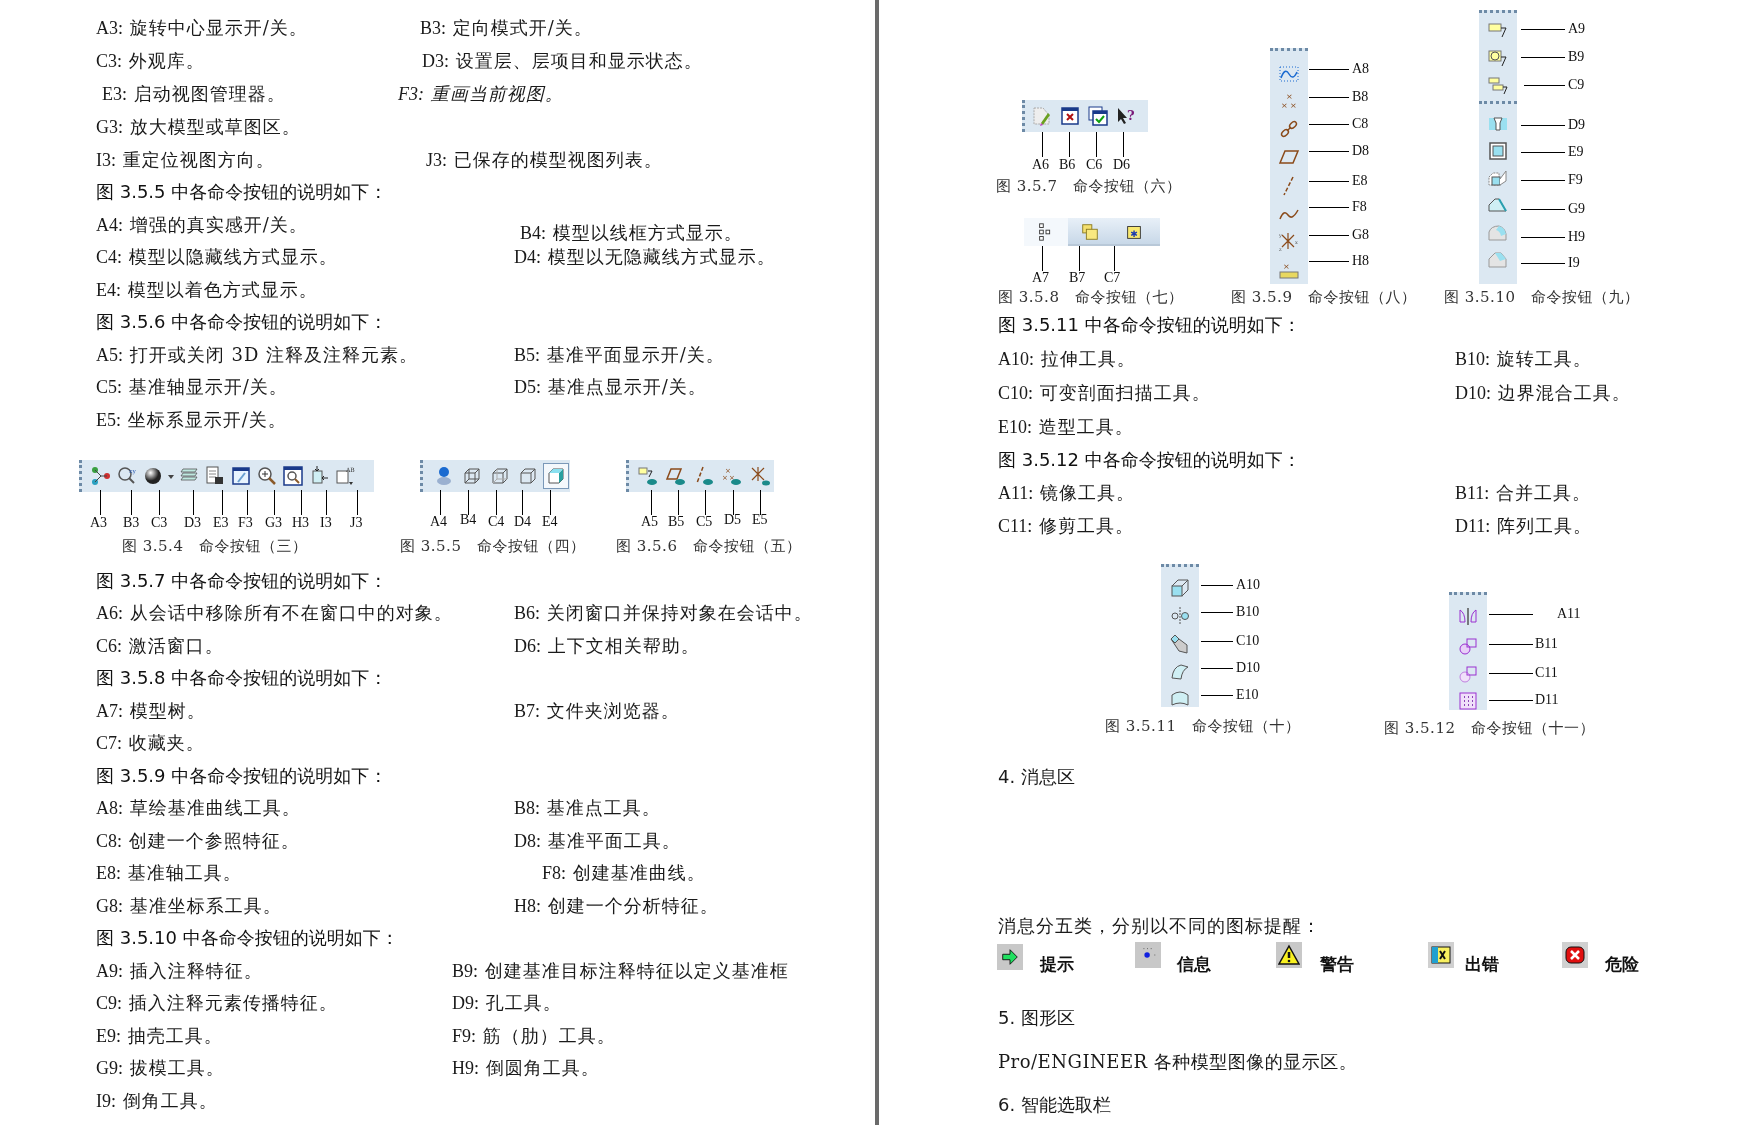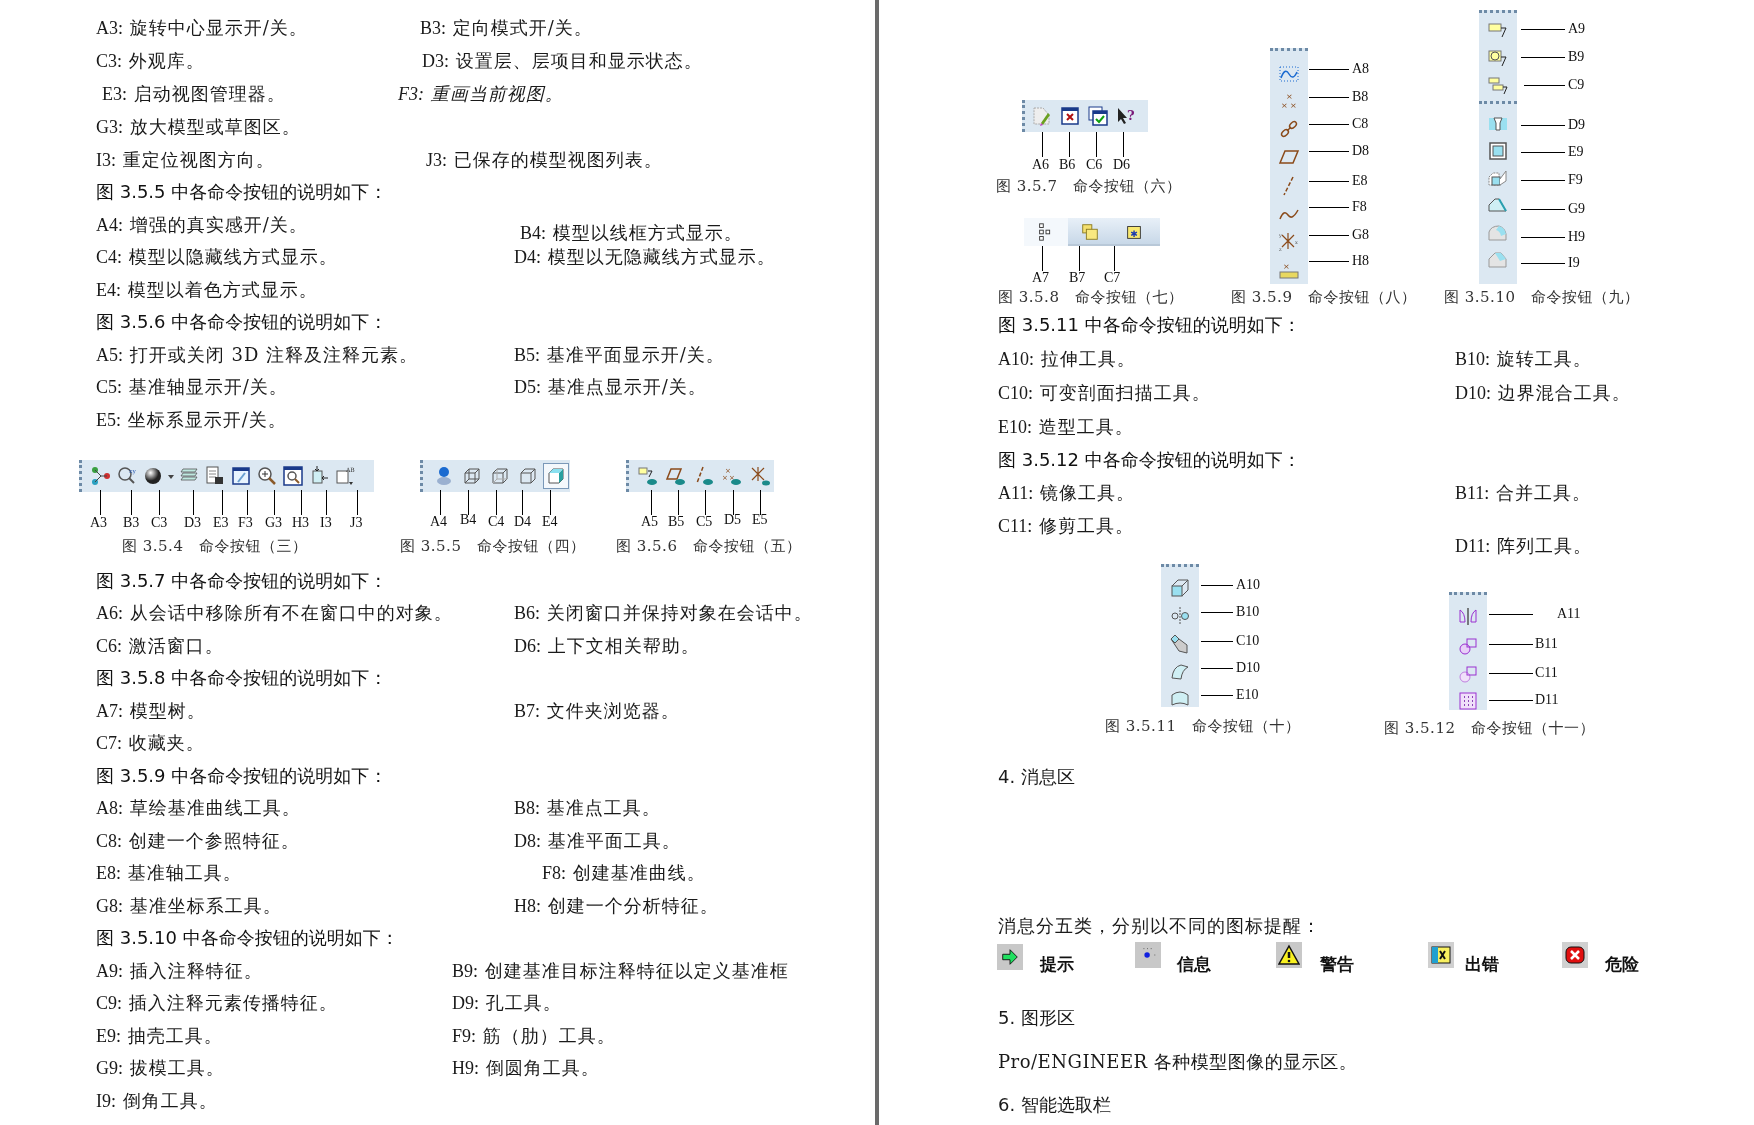--- a/index.html
+++ b/index.html
@@ -509,21 +509,21 @@
   <div class="abs desc" style="left:119px;top:348px;"><span class="code">A10:</span> <span>拉伸工具。</span></div>
   <div class="abs desc" style="left:576px;top:348px;"><span class="code">B10:</span> <span>旋转工具。</span></div>
   <div class="abs desc" style="left:119px;top:382px;"><span class="code">C10:</span> <span>可变剖面扫描工具。</span></div>
   <div class="abs desc" style="left:576px;top:382px;"><span class="code">D10:</span> <span>边界混合工具。</span></div>
   <div class="abs desc" style="left:119px;top:416px;"><span class="code">E10:</span> <span>造型工具。</span></div>
 
   <div class="abs heading" style="left:119px;top:449px;">图 3.5.12 中各命令按钮的说明如下：</div>
   <div class="abs desc" style="left:119px;top:482px;"><span class="code">A11:</span> <span>镜像工具。</span></div>
   <div class="abs desc" style="left:576px;top:482px;"><span class="code">B11:</span> <span>合并工具。</span></div>
   <div class="abs desc" style="left:119px;top:515px;"><span class="code">C11:</span> <span>修剪工具。</span></div>
-  <div class="abs desc" style="left:576px;top:515px;margin-top:20px;"><span class="code">D11:</span> <span>阵列工具。</span></div>
+  <div class="abs desc" style="left:576px;top:515px;"><span class="code">D11:</span> <span>阵列工具。</span></div>
 
   <div class="toolbar-v" style="left:282px;top:564px;height:143px;">
     <div class="tb-icon" style="position:absolute;left:6px;top:8px;">
         <svg viewBox="0 0 22 22">
           <rect x="3" y="9" width="10" height="10" fill="#9ae0f0" stroke="#555"></rect>
           <path d="M3 9 L9 3 L19 3 L13 9 M19 3 L19 13 L13 19" fill="none" stroke="#555"></path>
         </svg>
       </div>
     <div class="tb-icon" style="position:absolute;left:6px;top:35px;">
         <svg viewBox="0 0 22 22">

